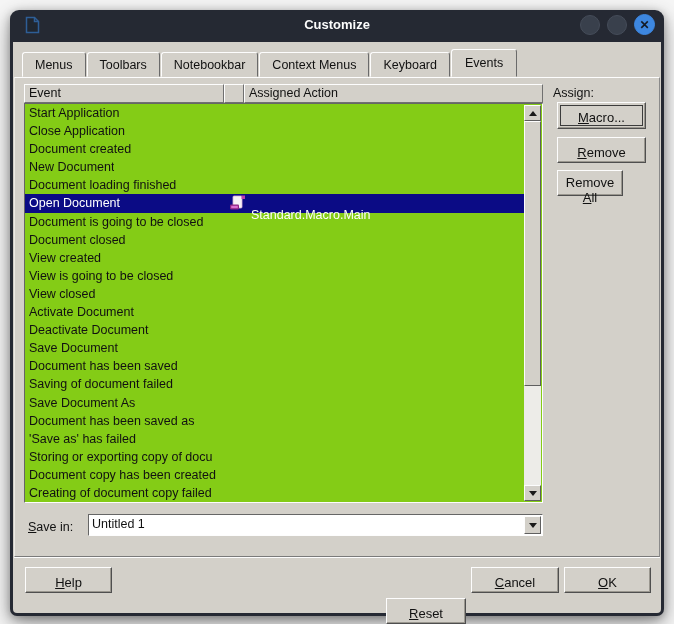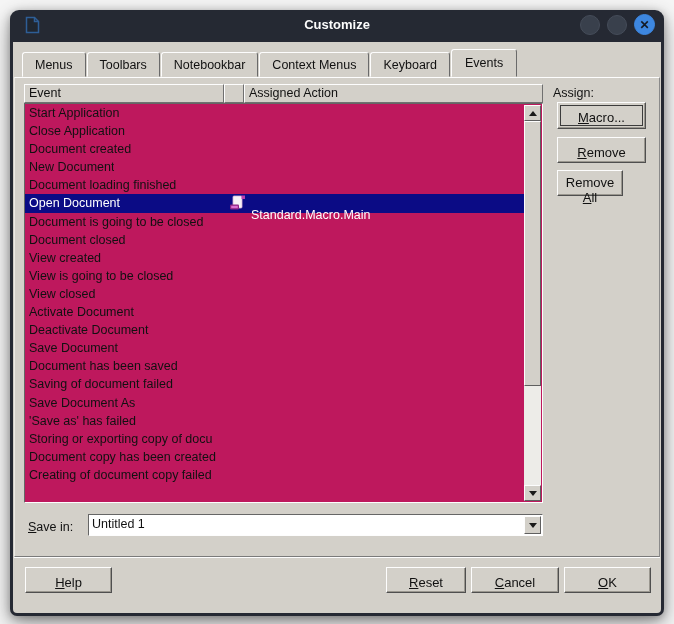--- a/index.html
+++ b/index.html
@@ -44,21 +44,21 @@
   
   .thead { position:absolute; left:11px; top:42px; width:519px; height:19px; display:flex; }
   .th { background:#d3d0c9; border:1px solid; border-color:#fdfdfd #707070 #707070 #fdfdfd;
         padding:1px 0 0 4px; white-space:nowrap; overflow:hidden; }
   .th.ev { width:200px; }
   .th.blank { width:20px; }
   .th.act { flex:1; }
 
   
   .listbox { position:absolute; left:11px; top:61px; width:519px; height:400px;
-             background:#be185d; border:1px solid; border-color:#666 #fdfdfd #fdfdfd #666; }
+             background:#84cc16; border:1px solid; border-color:#666 #fdfdfd #fdfdfd #666; }
   .rows { position:absolute; left:0; top:0; width:500px; height:100%; overflow:hidden; }
   .lrow { position:relative; height:18.1px; line-height:18px; white-space:nowrap; cursor:default; }
   .lrow .ev { position:absolute; left:4px; top:0; max-width:216px; overflow:hidden; }
   .lrow.selected { background:#0b0b85; color:#fff; }
   .lrow .macro-ic { position:absolute; left:204px; top:1px; width:17px; height:16px; }
   .lrow .act { position:absolute; left:226px; top:0;margin-top:12px; }
 
   
   .sbar { position:absolute; top:1px; right:1px; bottom:1px; width:17px; background:#edecE8; }
   .sb-btn { position:absolute; left:0; width:17px; height:16px; background:#d3d0c9;
@@ -90,21 +90,21 @@
   .savein-label { position:absolute; left:15px; top:478px; }
   .combo { position:absolute; left:75px; top:472px; width:455px; height:22px; background:#fff;
            border:1px solid; border-color:#666 #fdfdfd #fdfdfd #666;padding-left:10px; }
   .combo-text { position:absolute; left:3px; top:2px; white-space:nowrap; }
   .combo-btn { position:absolute; right:1px; top:1px; bottom:1px; width:17px; background:#d3d0c9;
                border:1px solid; border-color:#fdfdfd #5f5f5f #5f5f5f #fdfdfd;
                display:flex; align-items:center; justify-content:center; }
 
   
   .btn-help   { left:12px;  top:525px; width:87px; height:26px; }
-  .btn-reset  { left:373px; top:525px; width:80px; height:26px; }
+  .btn-reset  { left:373px; top:556px; width:80px; height:26px; }
   .btn-cancel { left:458px; top:525px; width:88px; height:26px; }
   .btn-ok     { left:551px; top:525px; width:87px; height:26px; }
   .btn .lbl { position:relative; z-index:1; display:inline-block; padding-top:4px; }
 </style>
 </head>
 <body>
 
 <div class="window">
 
   <div class="titlebar">
@@ -195,20 +195,23 @@
         <div class="lrow">
             <span class="ev">Document has been saved</span>
           </div>
         <div class="lrow">
             <span class="ev">Saving of document failed</span>
           </div>
         <div class="lrow">
             <span class="ev">Save Document As</span>
           </div>
         <div class="lrow">
+            <span class="ev">Document has been saved as</span>
+          </div>
+        <div class="lrow">
             <span class="ev">'Save as' has failed</span>
           </div>
         <div class="lrow">
             <span class="ev">Storing or exporting copy of docu</span>
           </div>
         <div class="lrow">
             <span class="ev">Document copy has been created</span>
           </div>
         <div class="lrow">
             <span class="ev">Creating of document copy failed</span>

